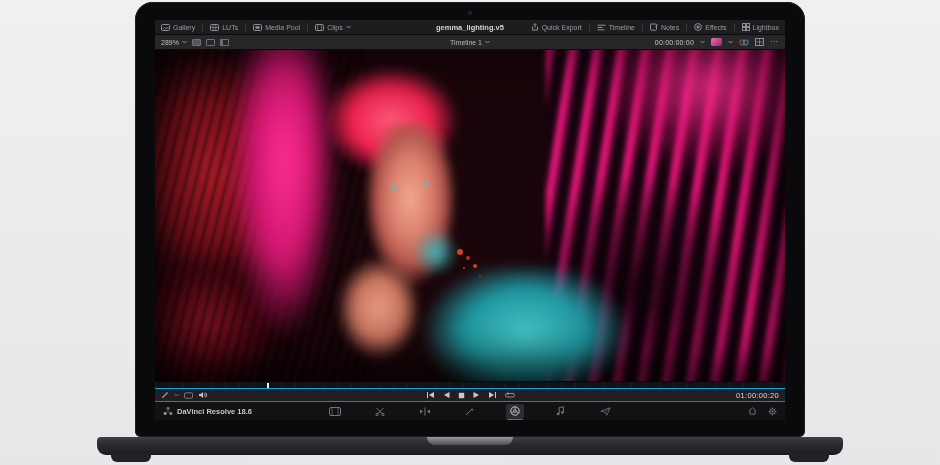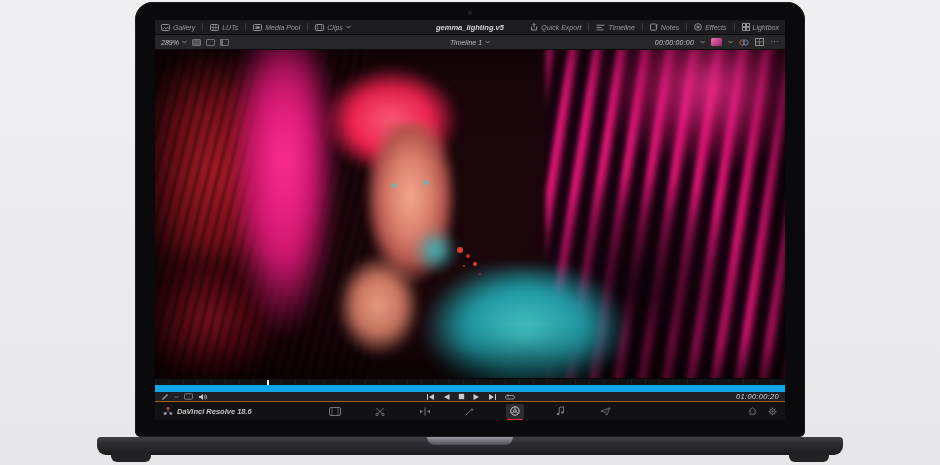--- a/index.html
+++ b/index.html
@@ -1,21 +1,21 @@
 <!DOCTYPE html>
 <html style="--accent: #e5383b;"><head>
 <meta charset="utf-8">
 <style>
   * { margin:0; padding:0; box-sizing:border-box; }
   body { font-family:"Liberation Sans", sans-serif; }
   .stage { position:relative; width:940px; height:465px; background:linear-gradient(#f0f0f2,#e7e7ea); overflow:hidden; }
 
   
   .lid { position:absolute; left:135px; top:2px; width:670px; height:435px; background:#0a0a0c;
-         border-radius:18px 18px 6px 6px; box-shadow:inset 0 0 0 1px #1e1e22;font-style:italic; }
+         border-radius:18px 18px 6px 6px; box-shadow:inset 0 0 0 1px #1e1e22; }
   .camera { position:absolute; left:50%; top:9px; width:4px; height:4px; margin-left:-2px; border-radius:50%;
             background:#17171b; box-shadow:inset 0 0 1px 1px #26262c; }
   .base { position:absolute; left:97px; top:437px; width:746px; height:18px; border-radius:4px 4px 9px 9px;
           background:linear-gradient(#404044,#2c2c30 38%,#222226 80%,#18181b); }
   .notch { position:absolute; left:50%; top:0; width:86px; height:8px; transform:translateX(-50%);
            border-radius:0 0 10px 10px; background:linear-gradient(#97979e,#6b6b72 60%,#4d4d54); }
   .foot { position:absolute; top:453px; width:40px; height:9px; border-radius:2px 2px 6px 6px; background:#222226; }
   .foot.l { left:111px; } .foot.r { left:789px; }
 
   
@@ -70,21 +70,21 @@
      background:radial-gradient(55% 55% at 55% 30%, rgba(255,47,147,.85) 0%, rgba(210,20,110,.4) 50%, rgba(40,3,22,0) 82%); filter:blur(7px); }
   .ph-chain { left:48%; top:60%; width:6px; height:6px; border-radius:50%; background:#d4402c;
      box-shadow:8px 6px 0 -1px #b92f22, 15px 14px 0 -1px #d4402c, 20px 24px 0 -2px #a82a1e, 4px 16px 0 -2px #c63a28; filter:blur(.5px); }
   .ph-vig { left:0; top:0; width:100%; height:100%;
      box-shadow:inset 0 0 70px rgba(0,0,0,.6), inset 0 -18px 30px rgba(0,0,0,.45); }
 
   
   .scrub { flex:0 0 7px; background:#121214; border-top:1px solid #060607; position:relative; }
   .scrub-ticks { position:absolute; inset:0; background:repeating-linear-gradient(90deg, rgba(255,255,255,.05) 0 1px, transparent 1px 14px); }
   .playhead { position:absolute; left:17.8%; top:1px; width:2px; height:5px; background:#eceff0; }
-  .transport { flex:0 0 13px; background:#202023; border-top:7px solid #0ea5e9; display:flex; align-items:center;
+  .transport { flex:0 0 13px; background:#202023; border-top:1px solid #0ea5e9; display:flex; align-items:center;
                padding:0 6px; position:relative; }
   .t-left { display:flex; align-items:center; gap:5px; }
   .t-center { position:absolute; left:0; right:0; display:flex; justify-content:center; align-items:center; gap:8px; }
   .t-right { margin-left:auto; font-size:7.5px; color:#dadade; letter-spacing:.3px; }
   .tico { display:flex; align-items:center; }
 
   
   .appbar { flex:0 0 19px; background:#121214; border-top:1px solid #a16207; display:flex; align-items:center;
             padding:0 8px; position:relative; }
   .brand { display:flex; align-items:center; gap:4px; color:#c7c7cb; font-size:7.5px; font-weight:bold; white-space:nowrap; }

